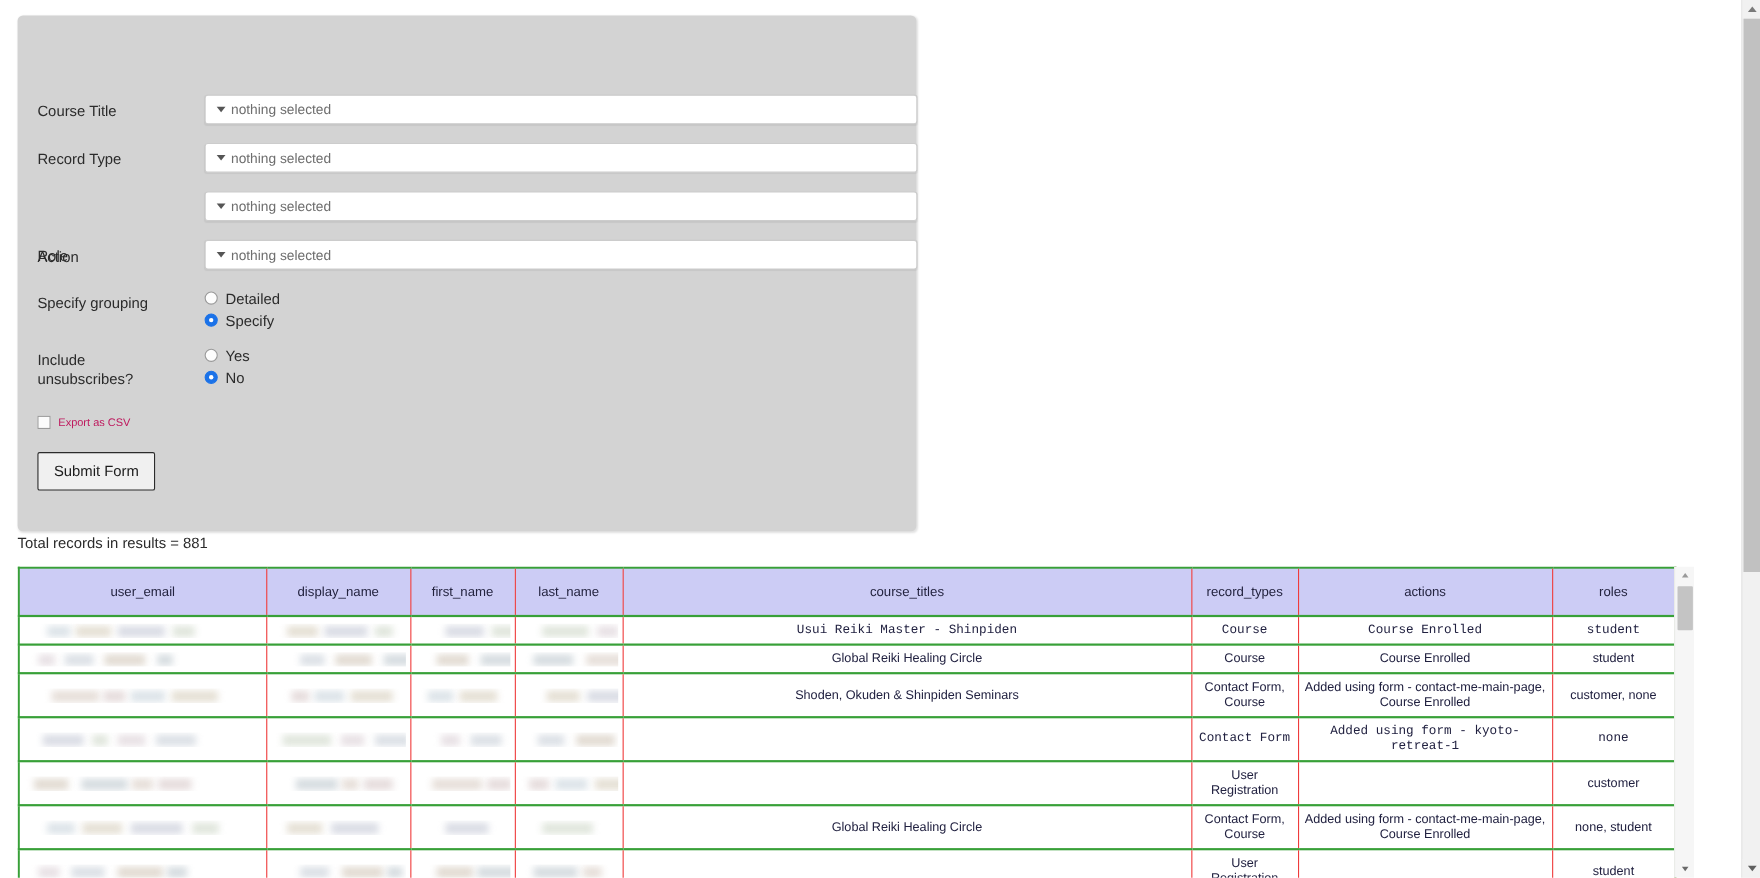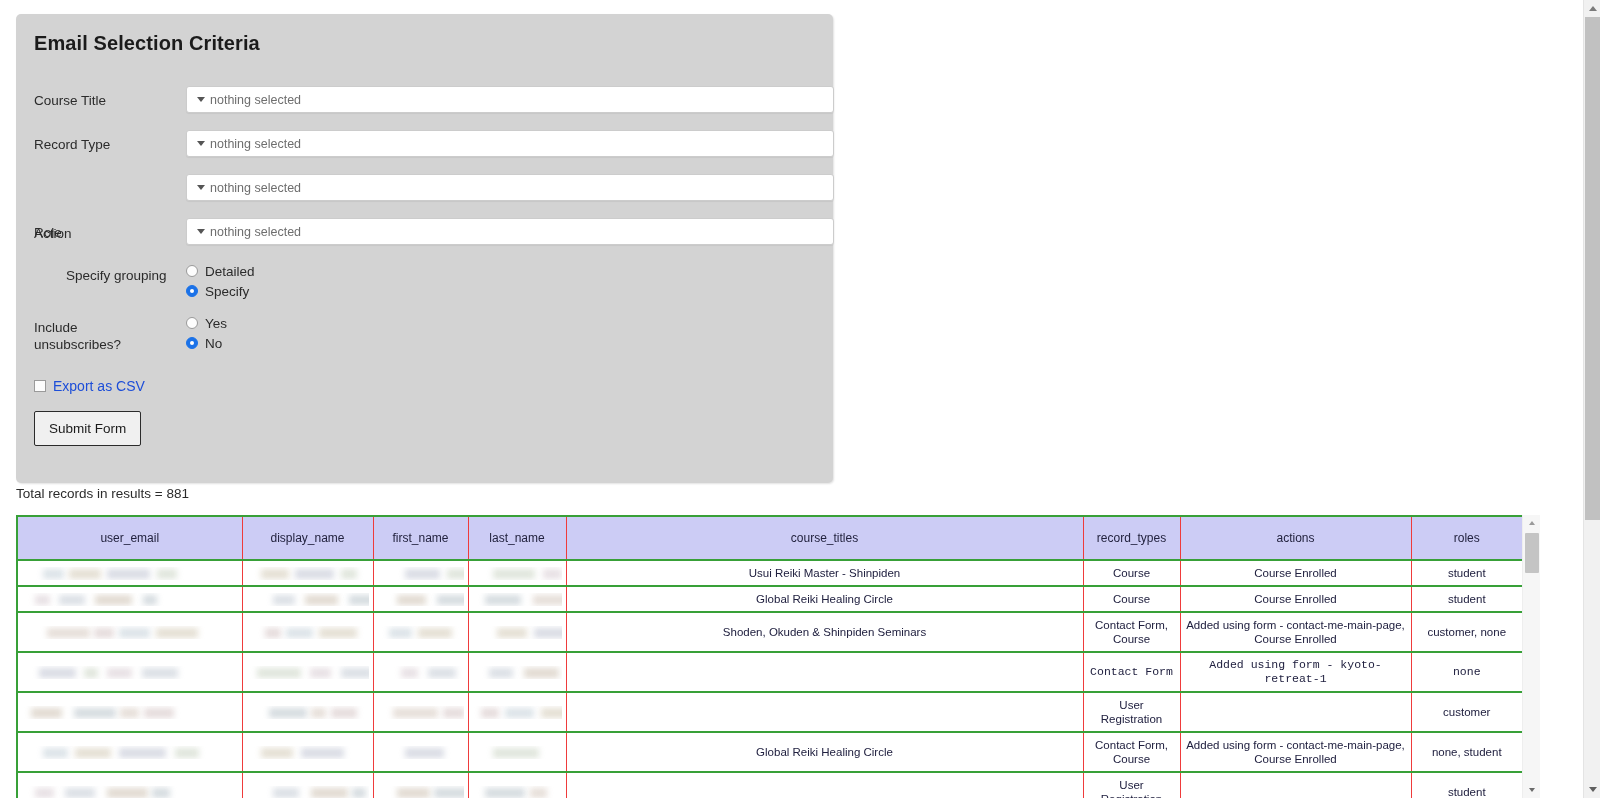--- a/index.html
+++ b/index.html
@@ -73,21 +73,21 @@
     content: ""; position: absolute; left: 3px; top: 3px;
     width: 4px; height: 4px; border-radius: 50%; background: #fff;
   }
   .radio-label { font-size: 13.5px; color: #2b2b2b; }
 
   .cb-row { position: absolute; left: 18px; display: flex; align-items: center; }
   .checkbox {
     width: 12px; height: 12px; border: 1px solid #9a9a9a;
     background: #fcfcfc; margin-right: 7px; flex: none;
   }
-  .cb-label { font-size: 14px; color: #1d4ed8; }
+  .cb-label { font-size: 10px; color: #be185d; }
 
   .submit-btn {
     position: absolute; left: 18px; top: 397px;
     padding: 9px 14px; background: #f0f0f0;
     border: 1px solid #2b2b2b; border-radius: 2px;
     font-family: "Liberation Sans", sans-serif; font-size: 13.5px; color: #1b1b1b;
     cursor: pointer;
   }
 
   
@@ -146,21 +146,20 @@
     position: absolute; left: 2px; top: 18px; width: 14px; height: 40px;
     background: #c4c4c4; border-radius: 1px;
   }
 </style>
 </head>
 <body>
 
 <div class="page">
 
   <div class="form-panel">
-    <div class="panel-title">Email Selection Criteria</div>
 
     <div class="form-row" style="top:72px;height:34px;">
       <div class="form-label" style="top:6px;">Course Title</div>
       <div class="ms-select">
         <span class="ms-caret"></span>
         <span class="ms-text">nothing selected</span>
       </div>
     </div>
 
     <div class="form-row" style="top:116px;height:34px;">
@@ -181,21 +180,21 @@
 
     <div class="form-row" style="top:204px;height:34px;">
       <div class="form-label" style="top:6px;">Role</div>
       <div class="ms-select">
         <span class="ms-caret"></span>
         <span class="ms-text">nothing selected</span>
       </div>
     </div>
 
     <div class="form-row" style="top:247px;height:44px;">
-      <div class="form-label" style="top:6px;margin-left:32px;">Specify grouping</div>
+      <div class="form-label" style="top:6px;">Specify grouping</div>
       <div class="radio-group">
         <label class="radio-line">
           <span class="radio"></span>
           <span class="radio-label">Detailed</span>
         </label>
         <label class="radio-line">
           <span class="radio checked"></span>
           <span class="radio-label">Specify</span>
         </label>
       </div>
@@ -246,21 +245,21 @@
           <th>display_name</th>
           <th>first_name</th>
           <th>last_name</th>
           <th>course_titles</th>
           <th>record_types</th>
           <th>actions</th>
           <th class="edge-r">roles</th>
         </tr>
       </thead>
       <tbody>
-          <tr style="height: 23px;">
+          <tr style="height: 23px; font-family: Liberation Mono, monospace;">
             <td class="edge-l">
               <span class="redact">
                 <i style="left: 21px; width: 21px; background: rgb(201, 212, 220);"></i>
                 <i style="left: 47px; width: 32px; background: rgb(215, 207, 189);"></i>
                 <i style="left: 85px; width: 43px; background: rgb(197, 201, 214);"></i>
                 <i style="left: 135px; width: 20px; background: rgb(207, 216, 201);"></i>
               </span>
             </td>
             <td>
               <span class="redact">

